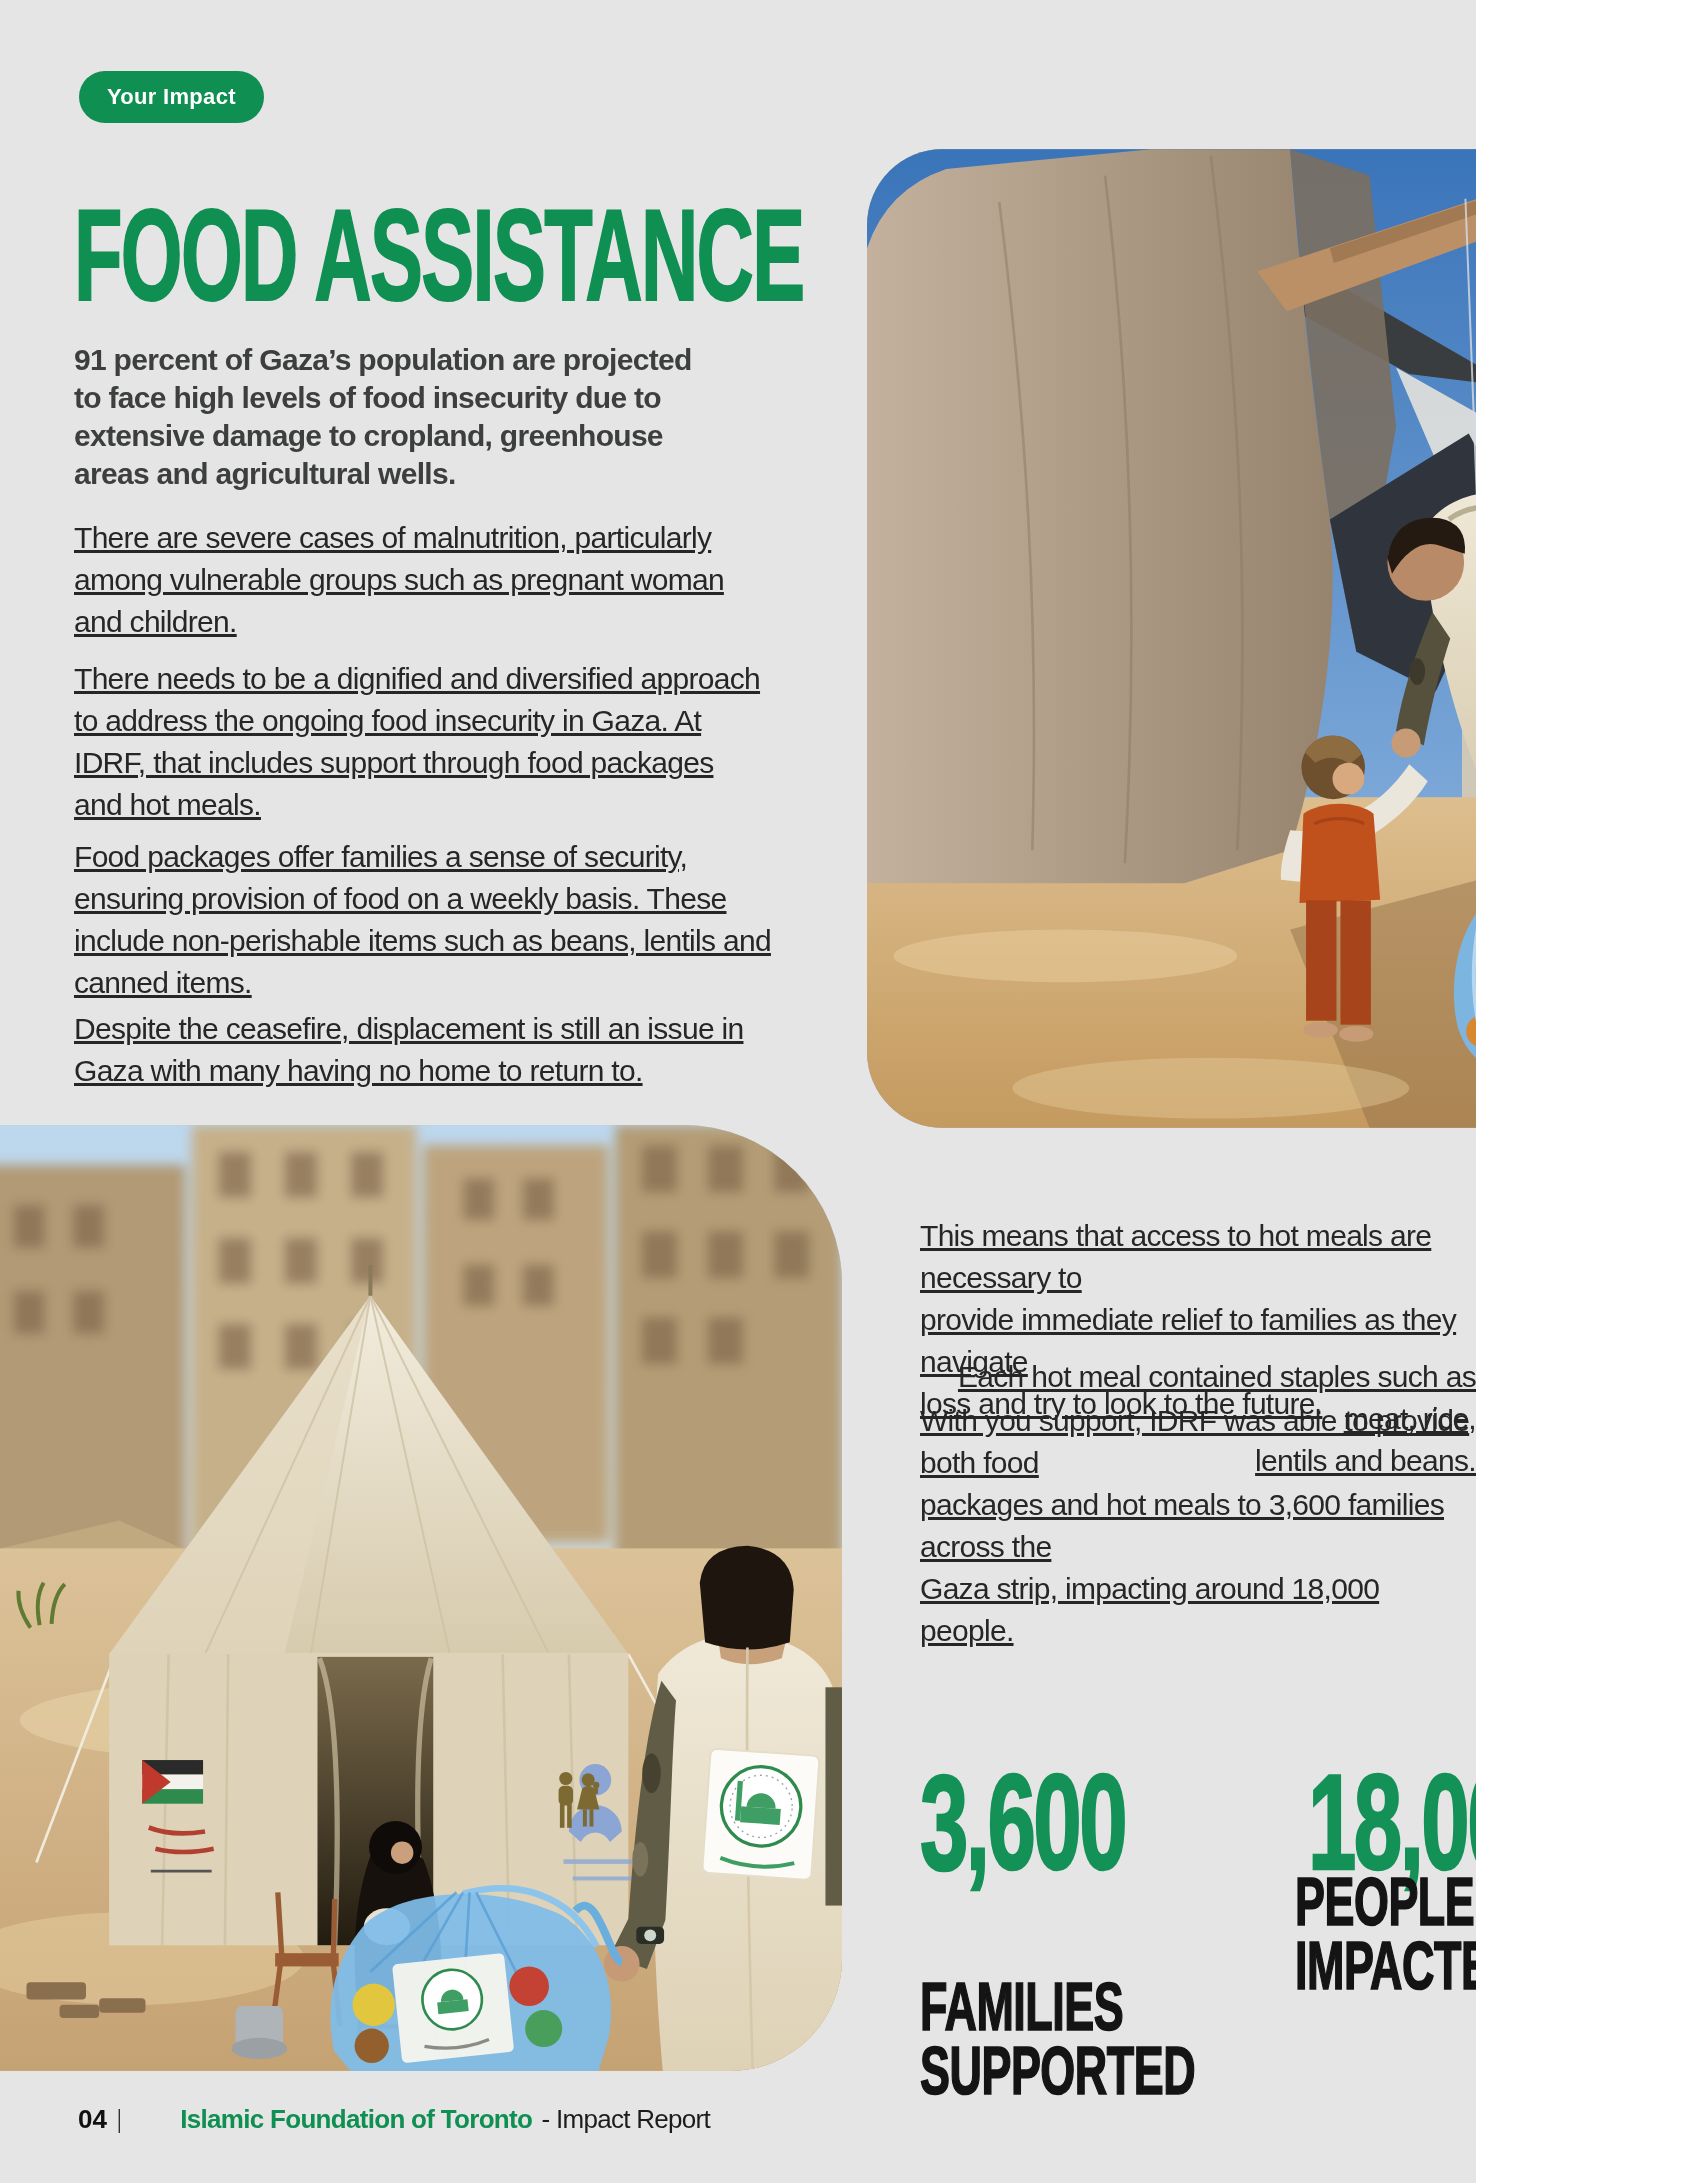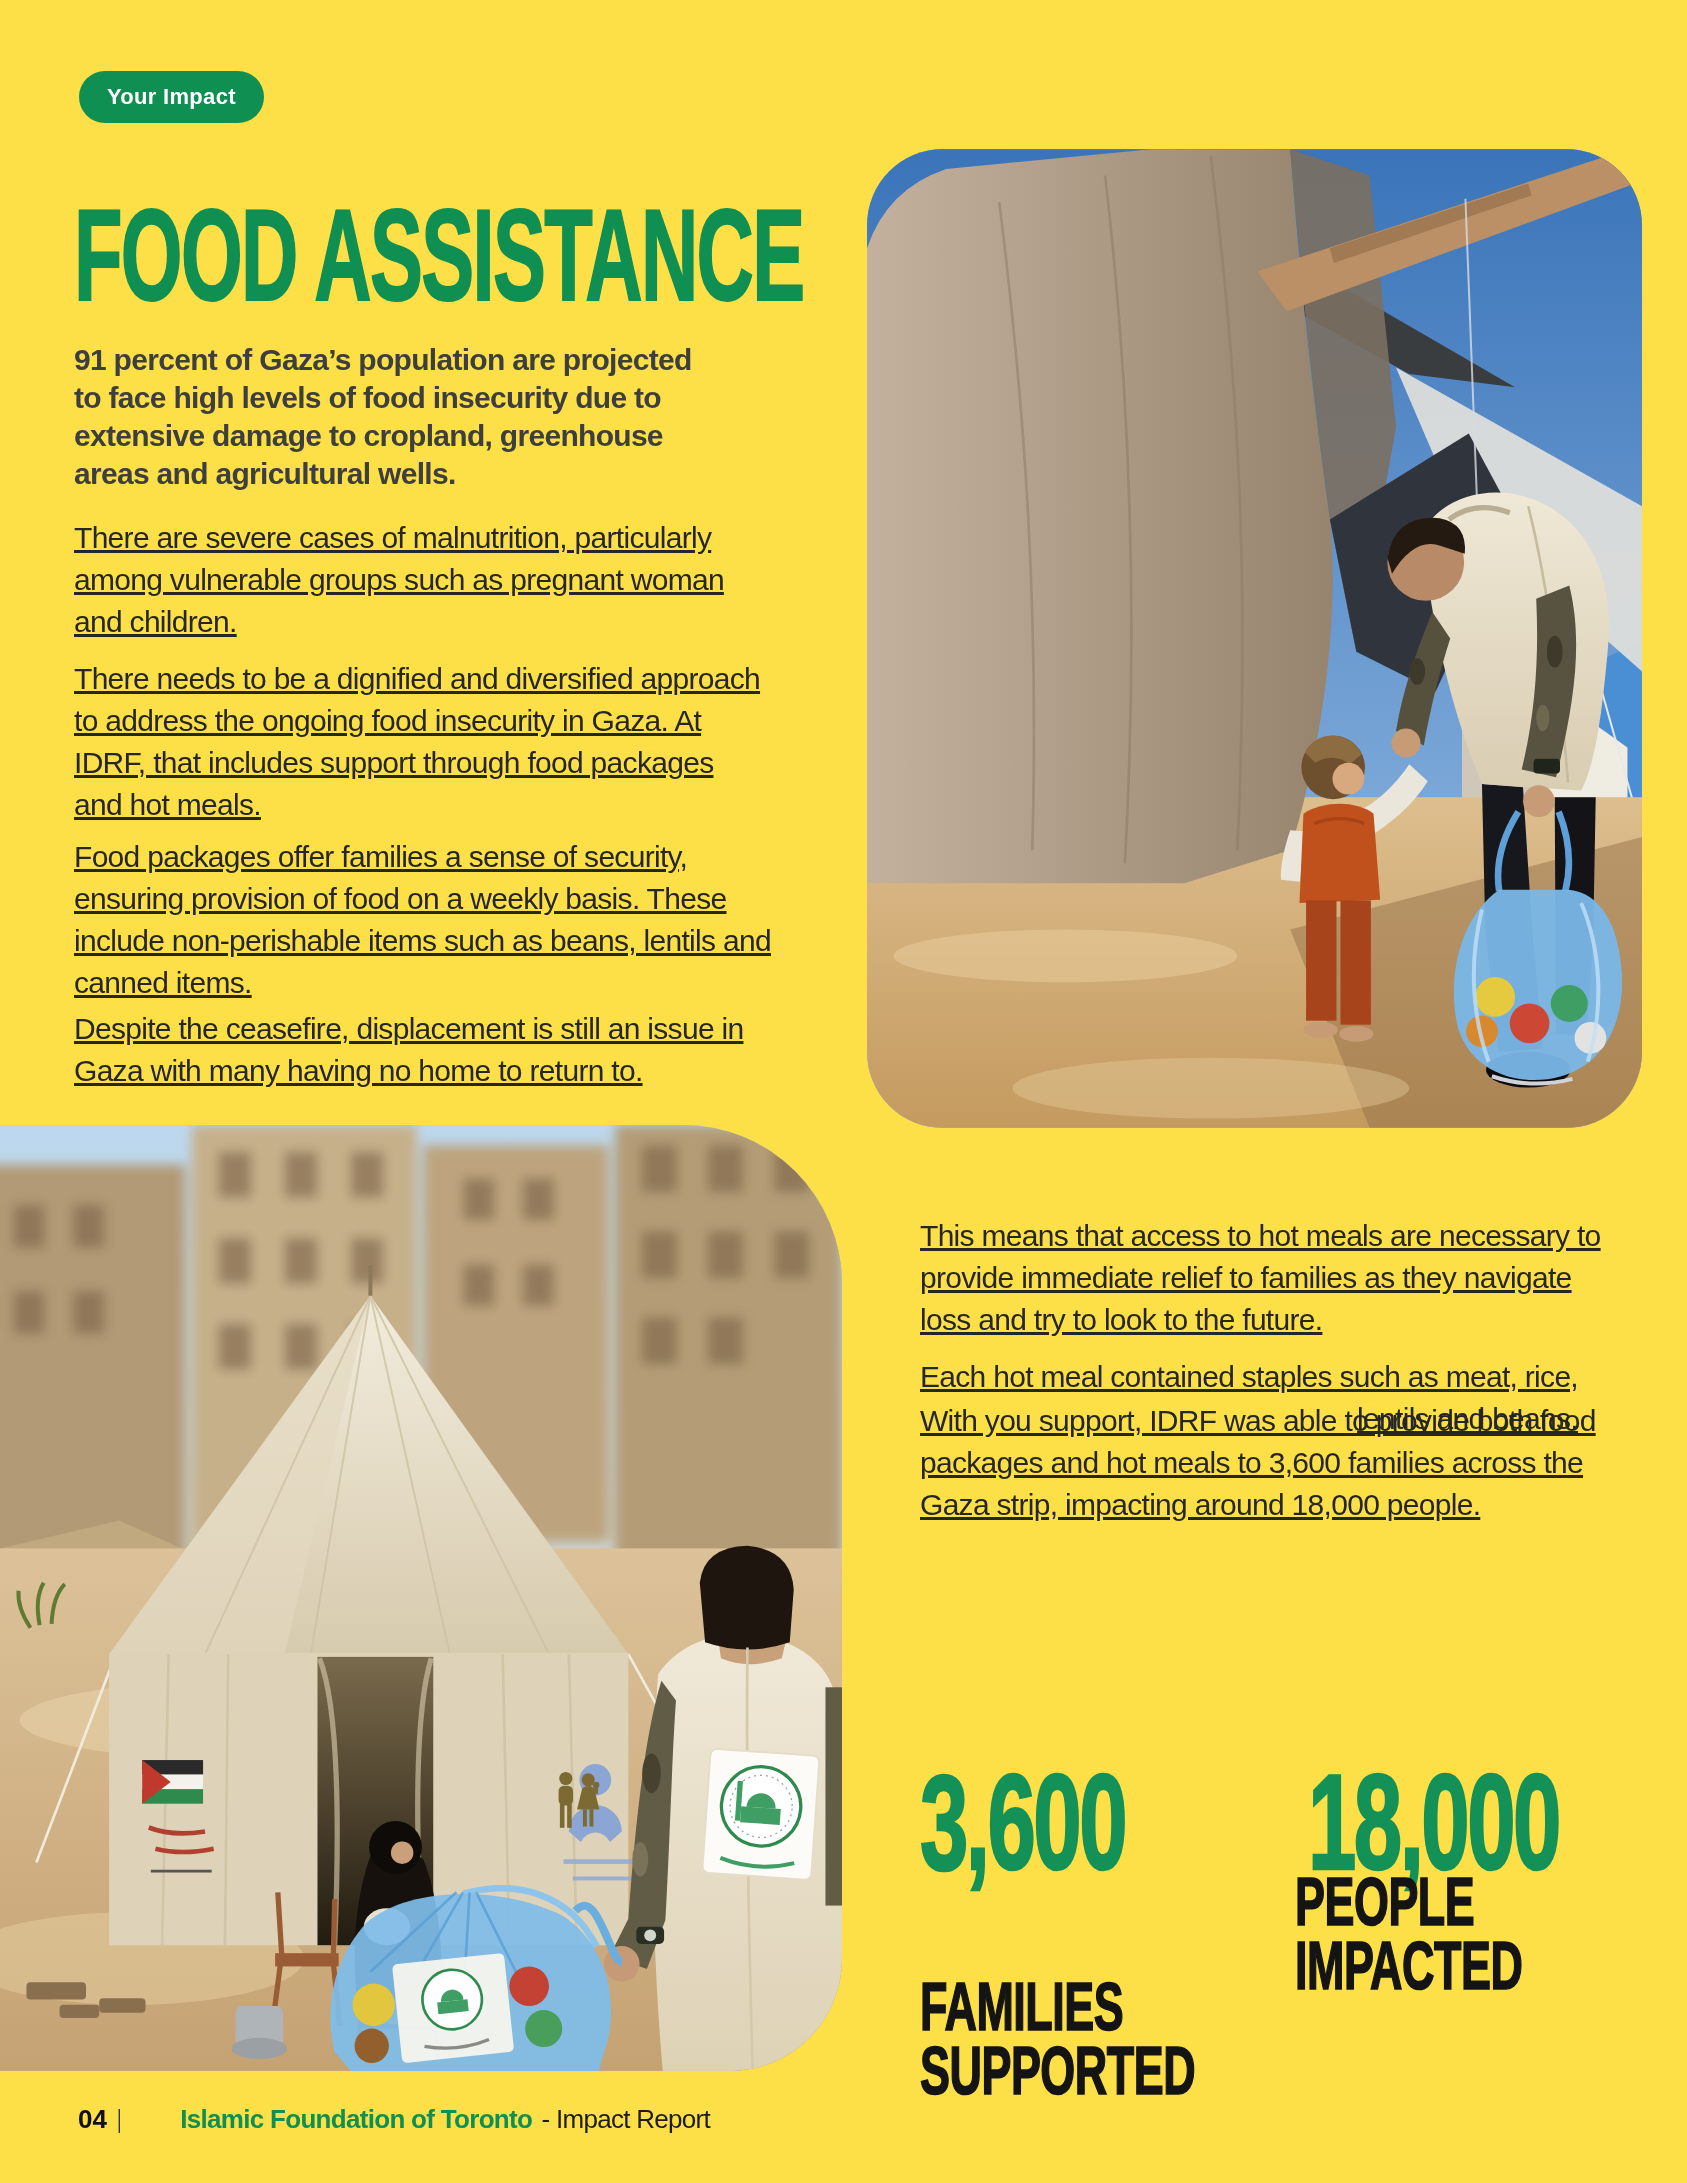--- a/index.html
+++ b/index.html
@@ -1,17 +1,17 @@
 <!DOCTYPE html>
 <html style="--green: #108f52; --stat-green: #149157; --text: #262626; --intro: #3d3e3e; --label: #141414; --icon-brown: #7d6a33;font-size:10.6px"><head>
 <meta charset="utf-8">
 <style>
   html,body{margin:0;padding:0;background:#ffffff;}
   #page{
-    position:relative;width:1687px;height:2183px;background:#fde047;overflow:hidden;
+    position:relative;width:1476px;height:2183px;background:#e5e5e5;overflow:hidden;
     font-family:"Liberation Sans", sans-serif;color:var(--text,#262626);
   }
   .abs{position:absolute;}
   .condense{display:inline-block;transform-origin:left center;white-space:nowrap;}
 
   
   .badge{
     left:79px;top:71px;height:52px;padding:0 28px;border-radius:26.5px;
     background:var(--green,#108f52);color:#ffffff;font-weight:bold;font-size:22px;line-height:52px;
     letter-spacing:0.3px;

